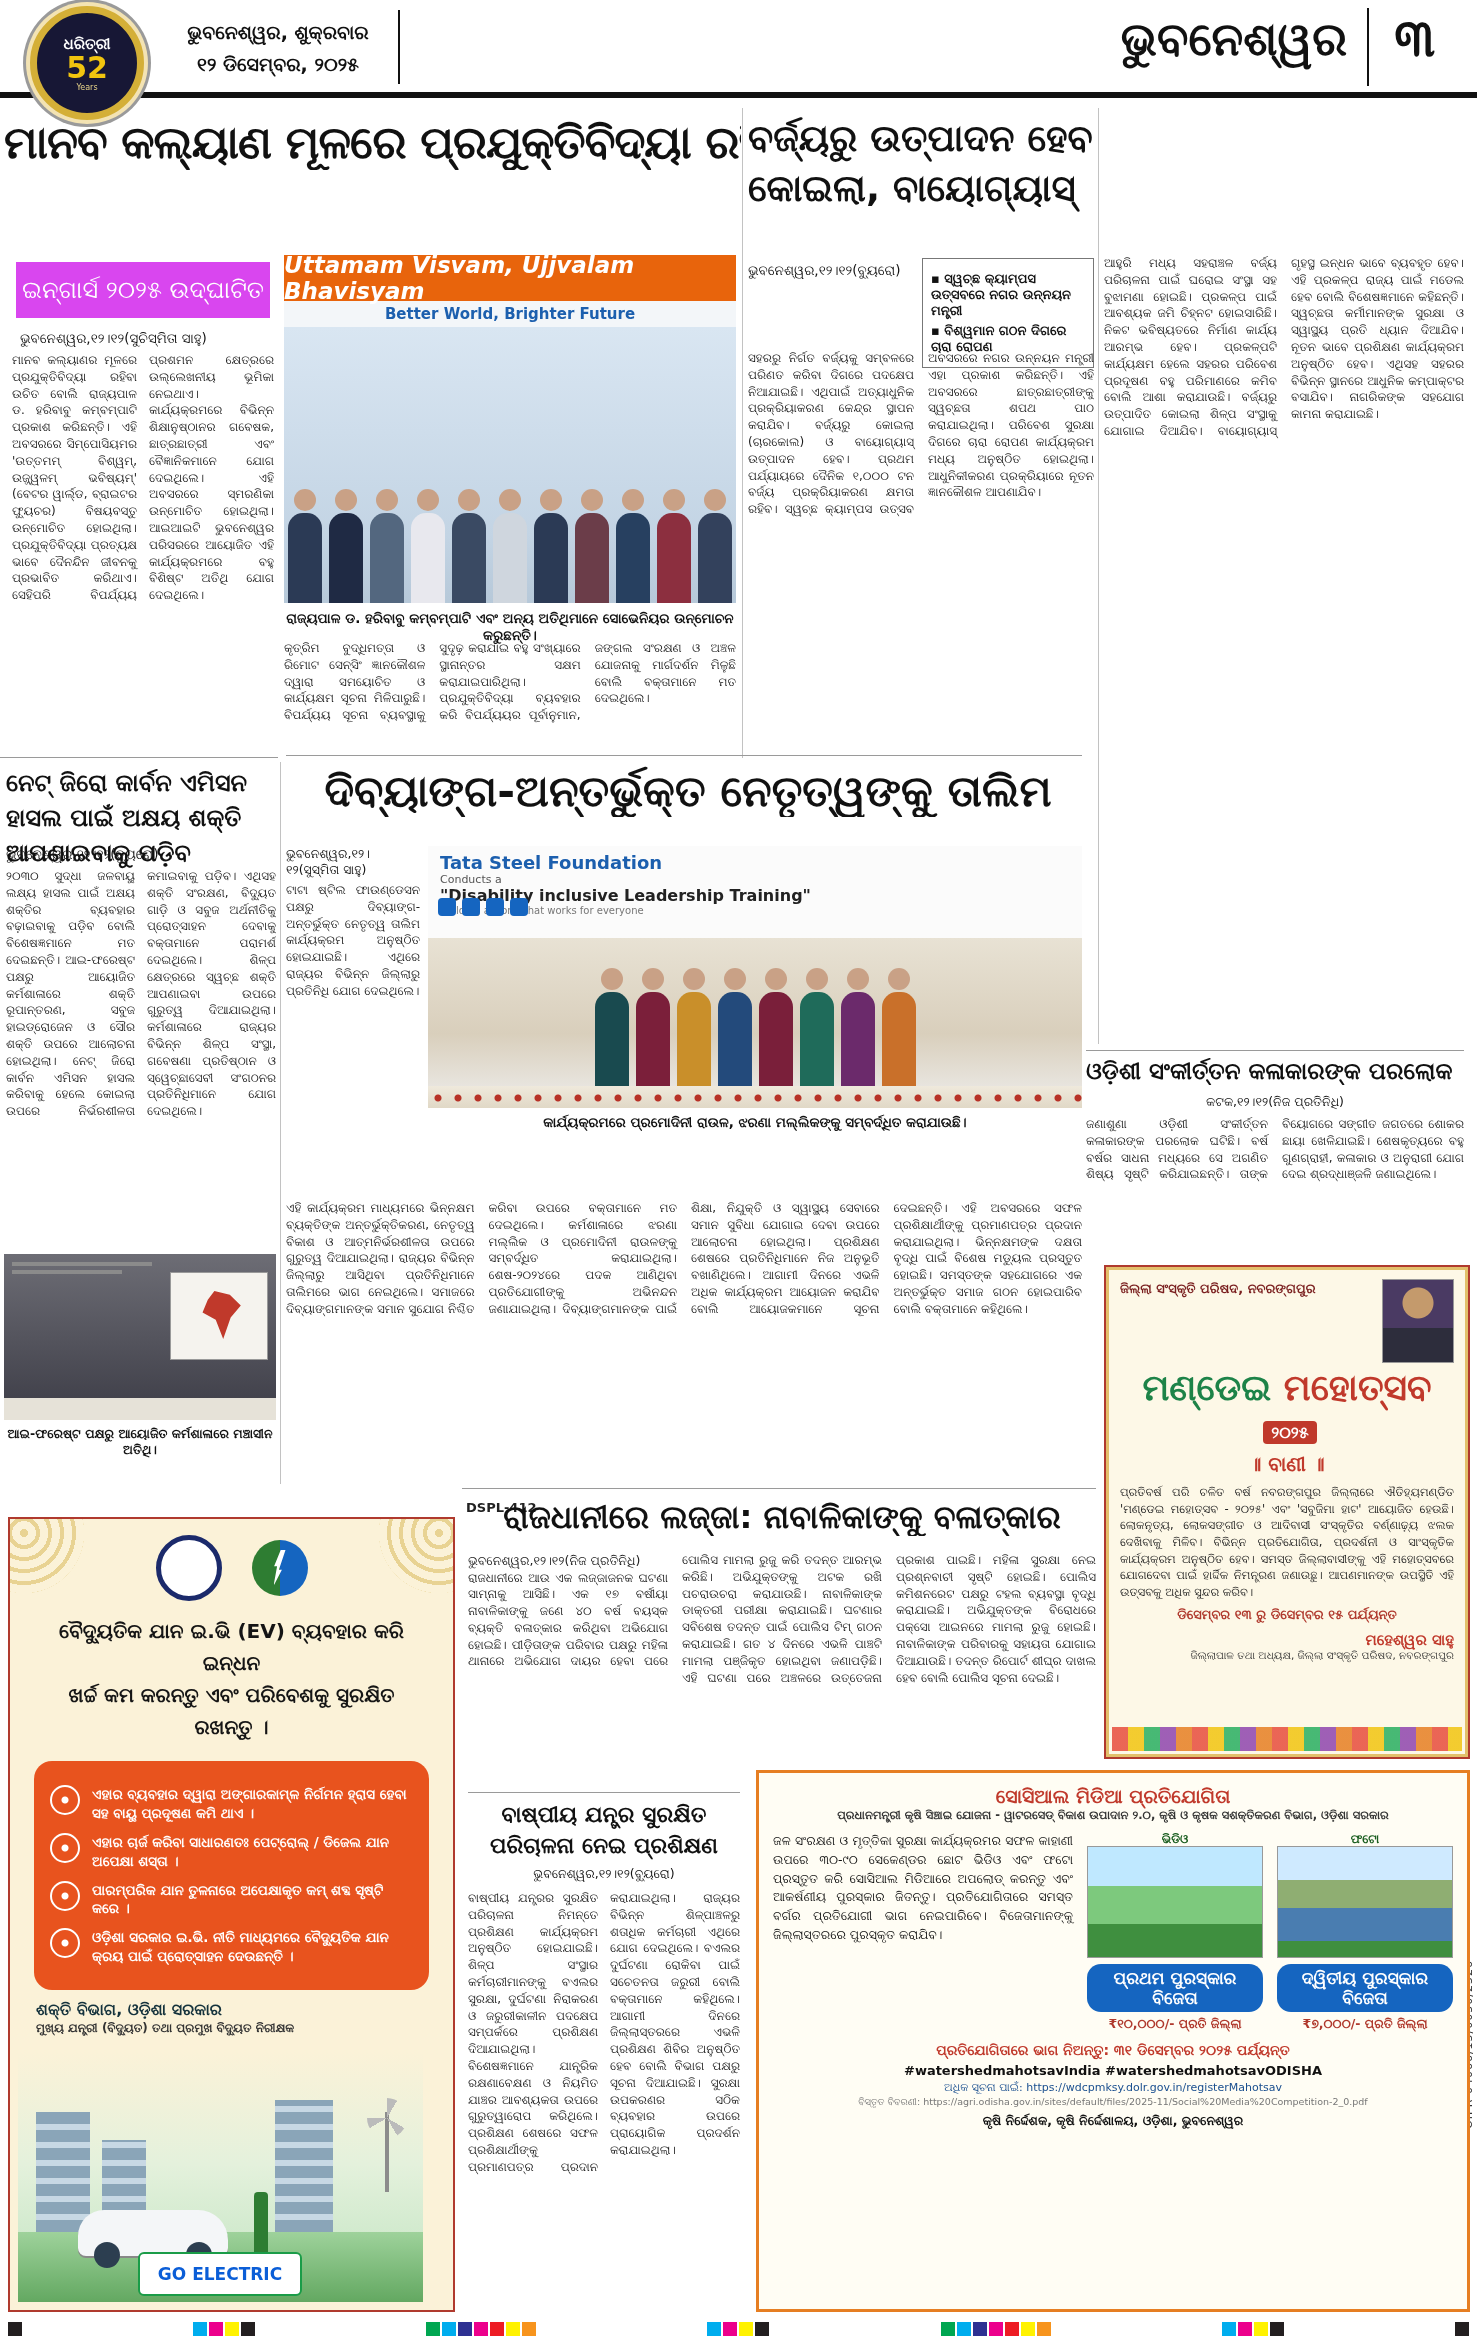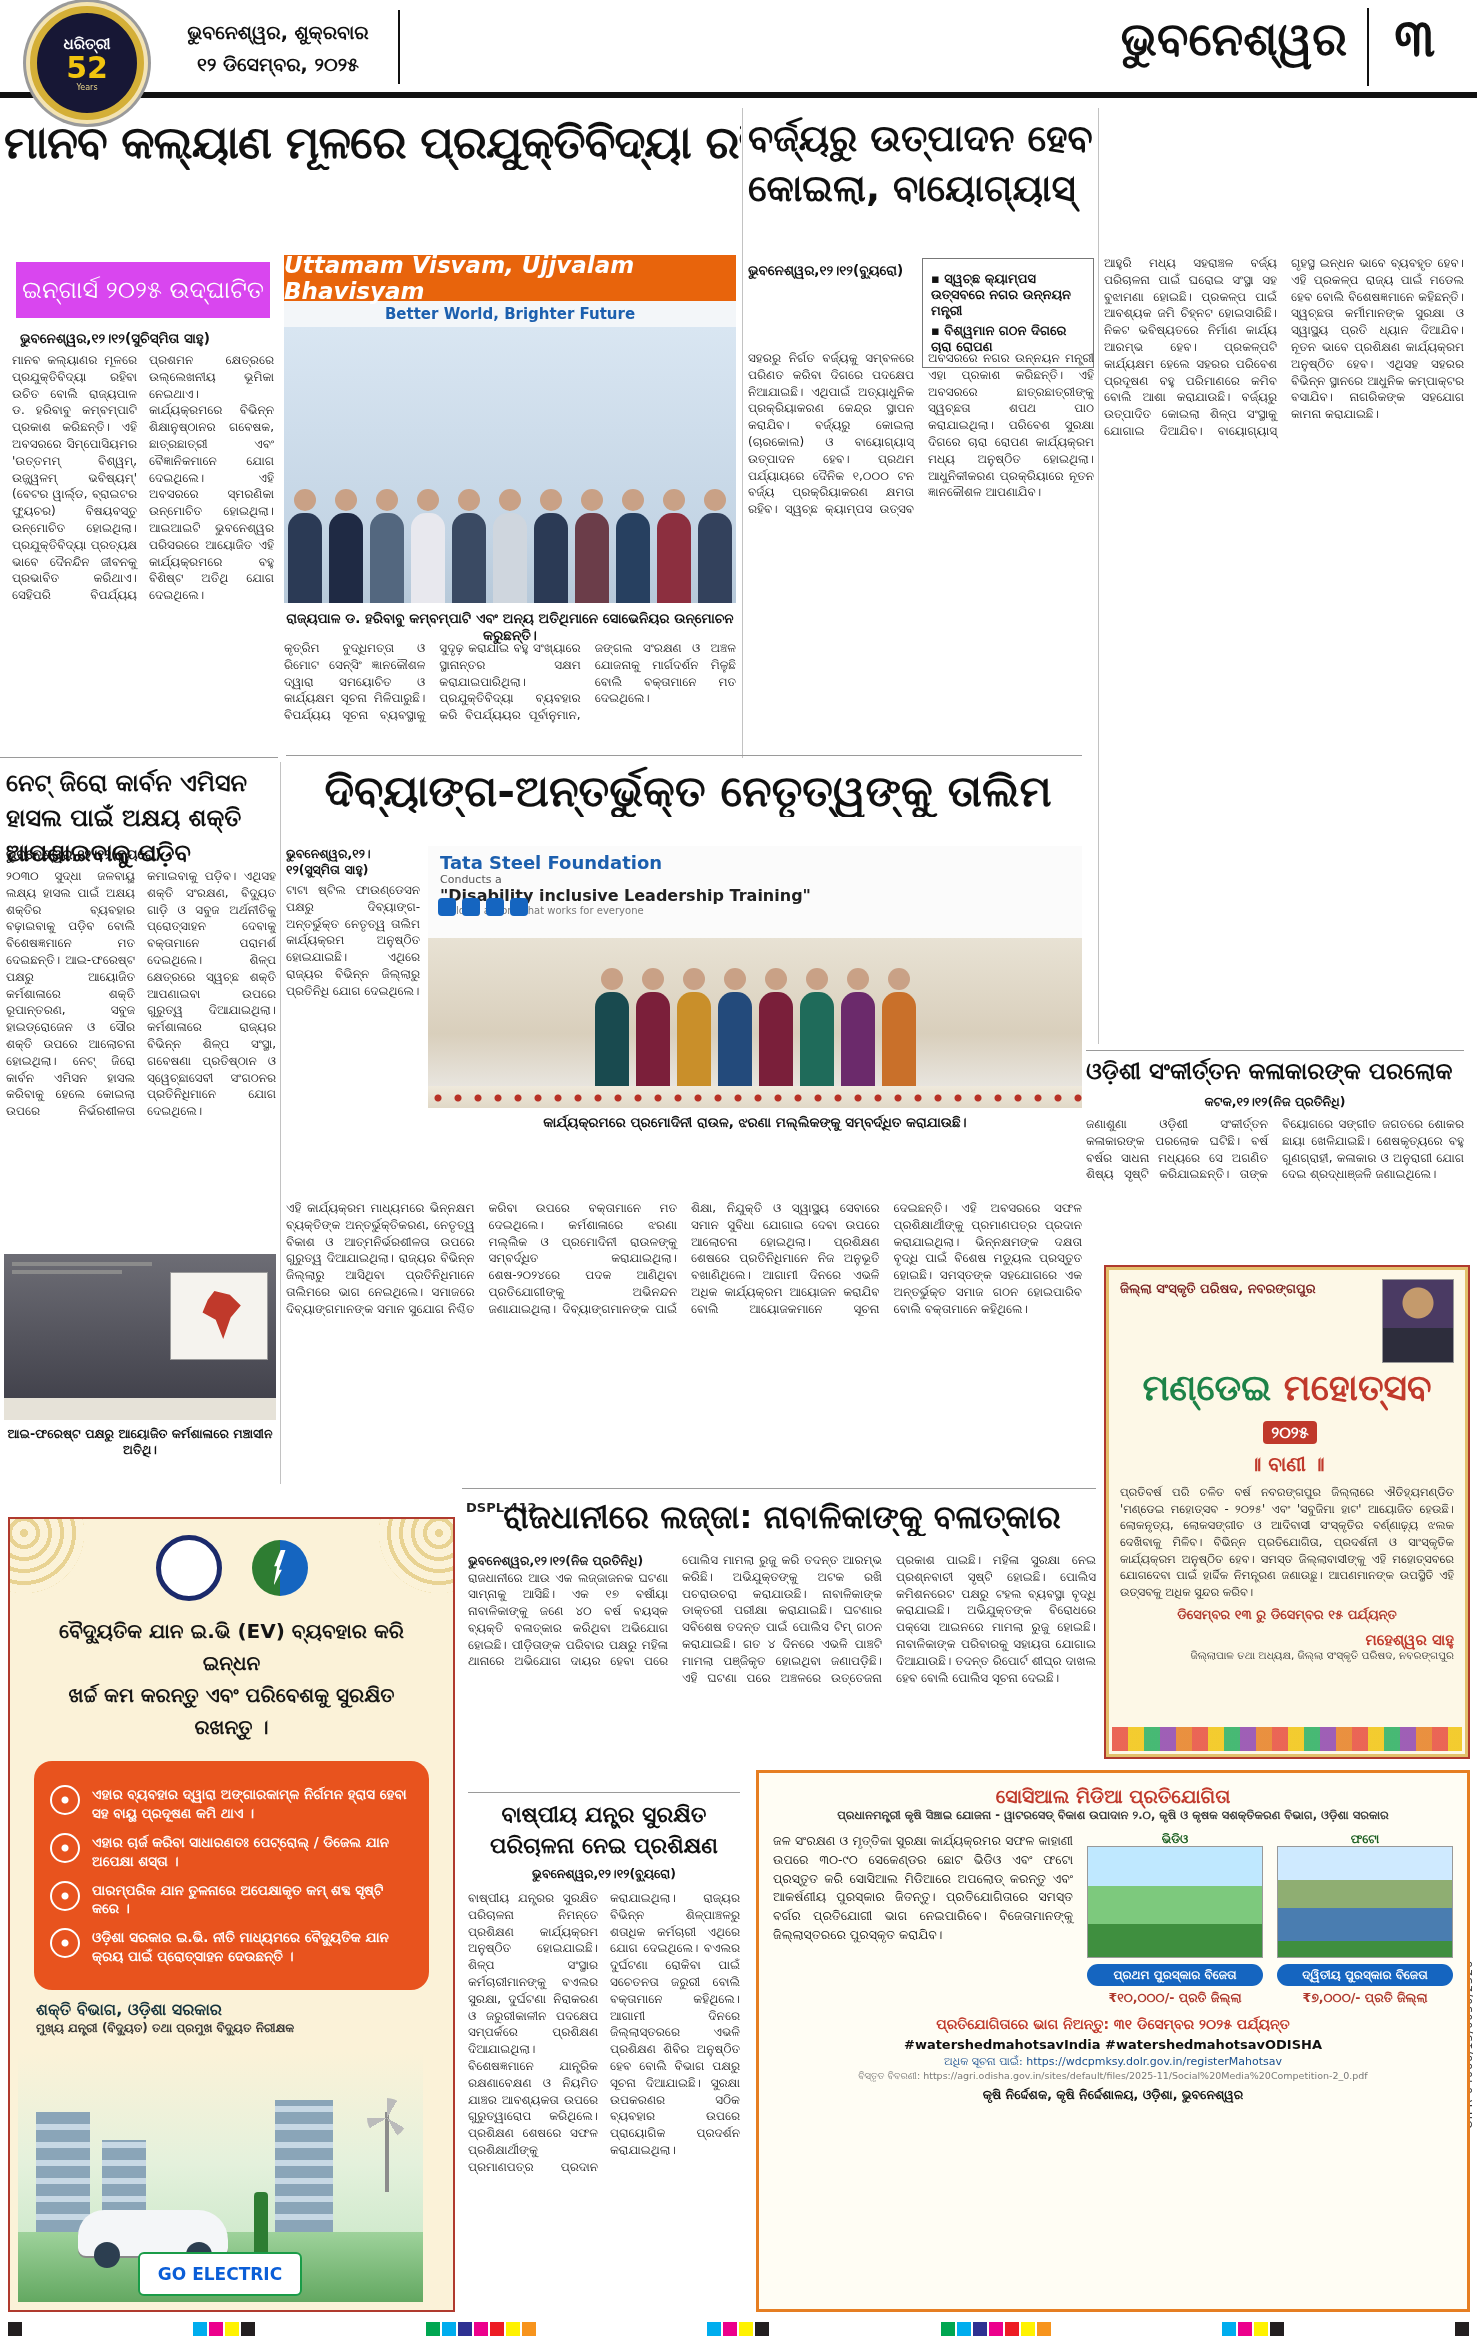--- a/index.html
+++ b/index.html
@@ -14,21 +14,21 @@
   .logo-sub{color:#e8d48a;font-size:8px;}
   .mast-date{position:absolute;left:168px;top:16px;width:220px;text-align:center;font-weight:700;
     font-size:19px;line-height:1.7;}
   .vsep{position:absolute;background:#111;width:2px;}
   .mast-city{position:absolute;right:130px;top:12px;font-size:46px;font-weight:800;}
   .mast-pageno{position:absolute;right:42px;top:8px;font-size:52px;font-weight:800;}
   .mast-rule{position:absolute;left:0;top:92px;width:100%;height:6px;background:#111;}
   
   .hr{position:absolute;background:#9a9a9a;height:1px;}
   .vr{position:absolute;background:#c2c2c2;width:1px;}
-  .dl{font-weight:700;font-size:13.5px;}
+  .dl{font-weight:400;font-size:13.5px;}
   .bodytxt{font-size:12px;line-height:1.4;text-align:justify;overflow:hidden;color:#1c1c1c;}
   .cap{font-size:13.5px;font-weight:600;text-align:center;}
   .abs{position:absolute;}
   
   .lead-headline{position:absolute;left:4px;top:116px;width:737px;font-size:45px;font-weight:800;
     white-space:nowrap;overflow:hidden;letter-spacing:-1px;}
   .lead-kicker{position:absolute;left:16px;top:262px;width:254px;height:56px;background:#d946ef;color:#fff;
     display:flex;align-items:center;justify-content:center;font-size:24px;font-weight:400;}
   .photo{position:absolute;overflow:hidden;background:#dfe8f0;}
   .ph1-banner{height:46px;background:#e8640c;color:#fff;display:flex;align-items:center;justify-content:center;
@@ -147,21 +147,21 @@
   .wat-logo2::before{content:"";position:absolute;left:14px;top:8px;width:16px;height:22px;background:#e3f2fd;
     border-radius:50% 50% 50% 50%/60% 60% 40% 40%;}
   .wat-sub{text-align:center;color:#c0392b;font-weight:800;font-size:19px;margin-top:2px;}
   .wat-sub2{text-align:center;font-size:11.5px;font-weight:600;color:#333;}
   .wat-mid{display:flex;gap:14px;margin-top:10px;}
   .wat-text{flex:1;font-size:12.5px;line-height:1.5;text-align:justify;}
   .wat-card{flex:none;width:176px;text-align:center;}
   .wat-label{font-size:12px;font-weight:800;color:#1b5e20;}
   .wat-photo{height:110px;border:1px solid #999;background:linear-gradient(#bfe8ff 0 35%,#7dc97d 35% 70%,#3f8f3f 70% 100%);}
   .wat-photo.pond{background:linear-gradient(#cfeaff 0 30%,#8fae72 30% 55%,#4a7db0 55% 85%,#3f8f3f 85% 100%);}
-  .wat-btn{margin-top:6px;background:#1565c0;color:#fff;border-radius:14px;font-size:12px;font-weight:700;padding:4px 6px;}
+  .wat-btn{margin-top:6px;background:#1565c0;color:#fff;border-radius:14px;font-size:17px;font-weight:700;padding:4px 6px;}
   .wat-prize{margin-top:4px;font-size:12.5px;font-weight:800;color:#b03a2e;}
   .wat-deadline{margin-top:10px;text-align:center;color:#c0392b;font-weight:800;font-size:14px;}
   .wat-hash{text-align:center;font-weight:700;font-size:13px;margin-top:4px;}
   .wat-url{text-align:center;font-size:11px;color:#1a4f8f;margin-top:3px;}
   .wat-pdf{text-align:center;font-size:9.5px;color:#777;margin-top:2px;}
   .wat-foot{text-align:center;font-size:12.5px;font-weight:800;margin-top:5px;}
   
   .marks{position:absolute;left:0;right:0;bottom:2px;height:16px;display:flex;align-items:center;
     justify-content:space-between;padding:0 8px;}
   .mark-group{display:flex;gap:2px;}

